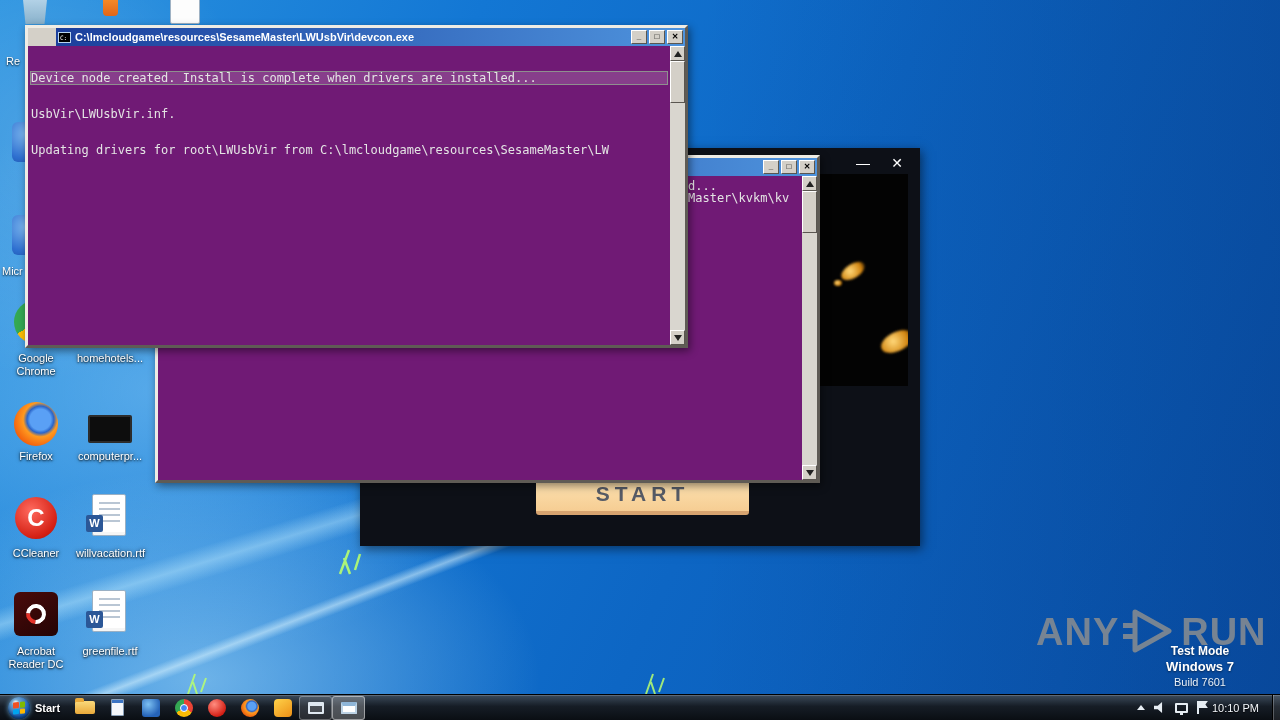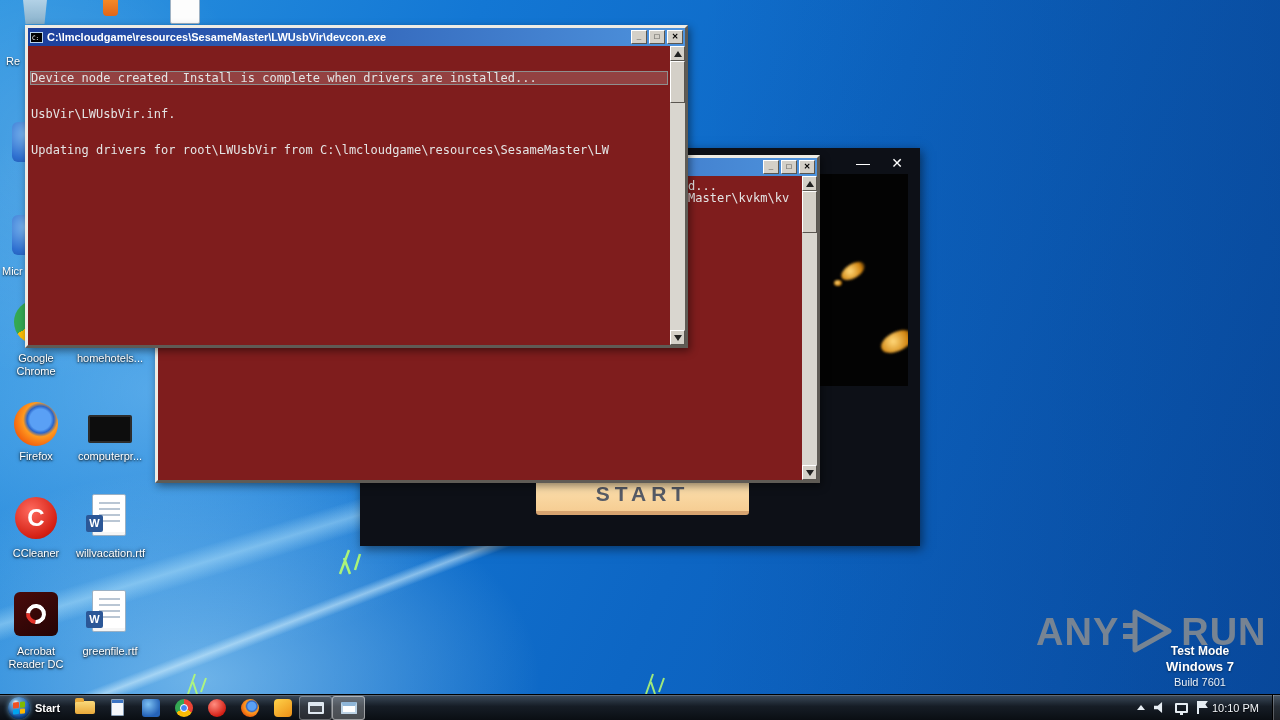--- a/index.html
+++ b/index.html
@@ -56,27 +56,27 @@
   .ic-word .lines { position:absolute; left:6px; right:5px; top:7px; height:22px;
     background:repeating-linear-gradient(#b9c6d4 0 2px, transparent 2px 6px); }
   .ic-word .wbadge { position:absolute; left:-7px; bottom:3px; width:17px; height:17px; background:#2b5797;
     color:#fff; font-weight:bold; font-size:11px; line-height:17px; text-align:center; border-radius:2px; }
   .ic-notepage { width:36px; height:42px; background:#f8fafc; border:1px solid #9ab0c4; border-radius:2px; }
 
   
   .cwin { position:absolute; background:#d4d0c8; border:3px solid; border-color:#efece4 #5f5b55 #5f5b55 #efece4;
     box-shadow:2px 3px 8px rgba(0,0,0,.45); }
   .tbar { height:18px; display:flex; align-items:center; padding:0 2px;
-    background:linear-gradient(90deg,#1b3f9c,#4e93dd); }
+    background:linear-gradient(90deg,#1b3f9c,#4e93dd);margin-left:28px; }
   .tico { width:13px; height:11px; background:#000; border:1px solid #b8d4ee; margin-right:4px; flex:0 0 auto;
     color:#fff; font-size:6px; line-height:10px; text-align:left; padding-left:1px; font-family:"DejaVu Sans Mono", monospace; }
   .ttext { flex:1; color:#fff; font-weight:bold; font-size:11px; white-space:nowrap; overflow:hidden; }
   .wbtn { width:16px; height:14px; background:#d4d0c8; border:1px solid; border-color:#ffffff #5a5650 #5a5650 #ffffff;
     font-weight:bold; font-size:8px; line-height:12px; text-align:center; color:#000; margin-left:2px; cursor:pointer; flex:0 0 auto; }
-  .cbody { display:flex; background:#7f1d1d; height:calc(100% - 18px); position:relative; }
+  .cbody { display:flex; background:#701a75; height:calc(100% - 18px); position:relative; }
   .clines { flex:1; padding:2px 3px; font-family:"DejaVu Sans Mono", monospace; font-size:12px; line-height:12px;
     color:#e4e4e4; overflow:hidden; white-space:pre; }
   .cline.hl { background:rgba(255,255,255,.16); outline:1px solid #8f8f8f; }
   .vscroll { width:15px; background:#d9d6cf; display:flex; flex-direction:column; flex:0 0 auto; }
   .sbtn { width:15px; height:15px; background:#d4d0c8; border:1px solid; border-color:#ffffff #5a5650 #5a5650 #ffffff;
     position:relative; cursor:pointer; flex:0 0 auto; }
   .sbtn .tri-up { position:absolute; left:3px; top:4px; border-left:4px solid transparent; border-right:4px solid transparent; border-bottom:6px solid #222; }
   .sbtn .tri-dn { position:absolute; left:3px; top:4px; border-left:4px solid transparent; border-right:4px solid transparent; border-top:6px solid #222; }
   .strack { flex:1; position:relative; }
   .sthumb { position:absolute; left:0; top:0; width:15px; height:42px; background:#d4d0c8;

